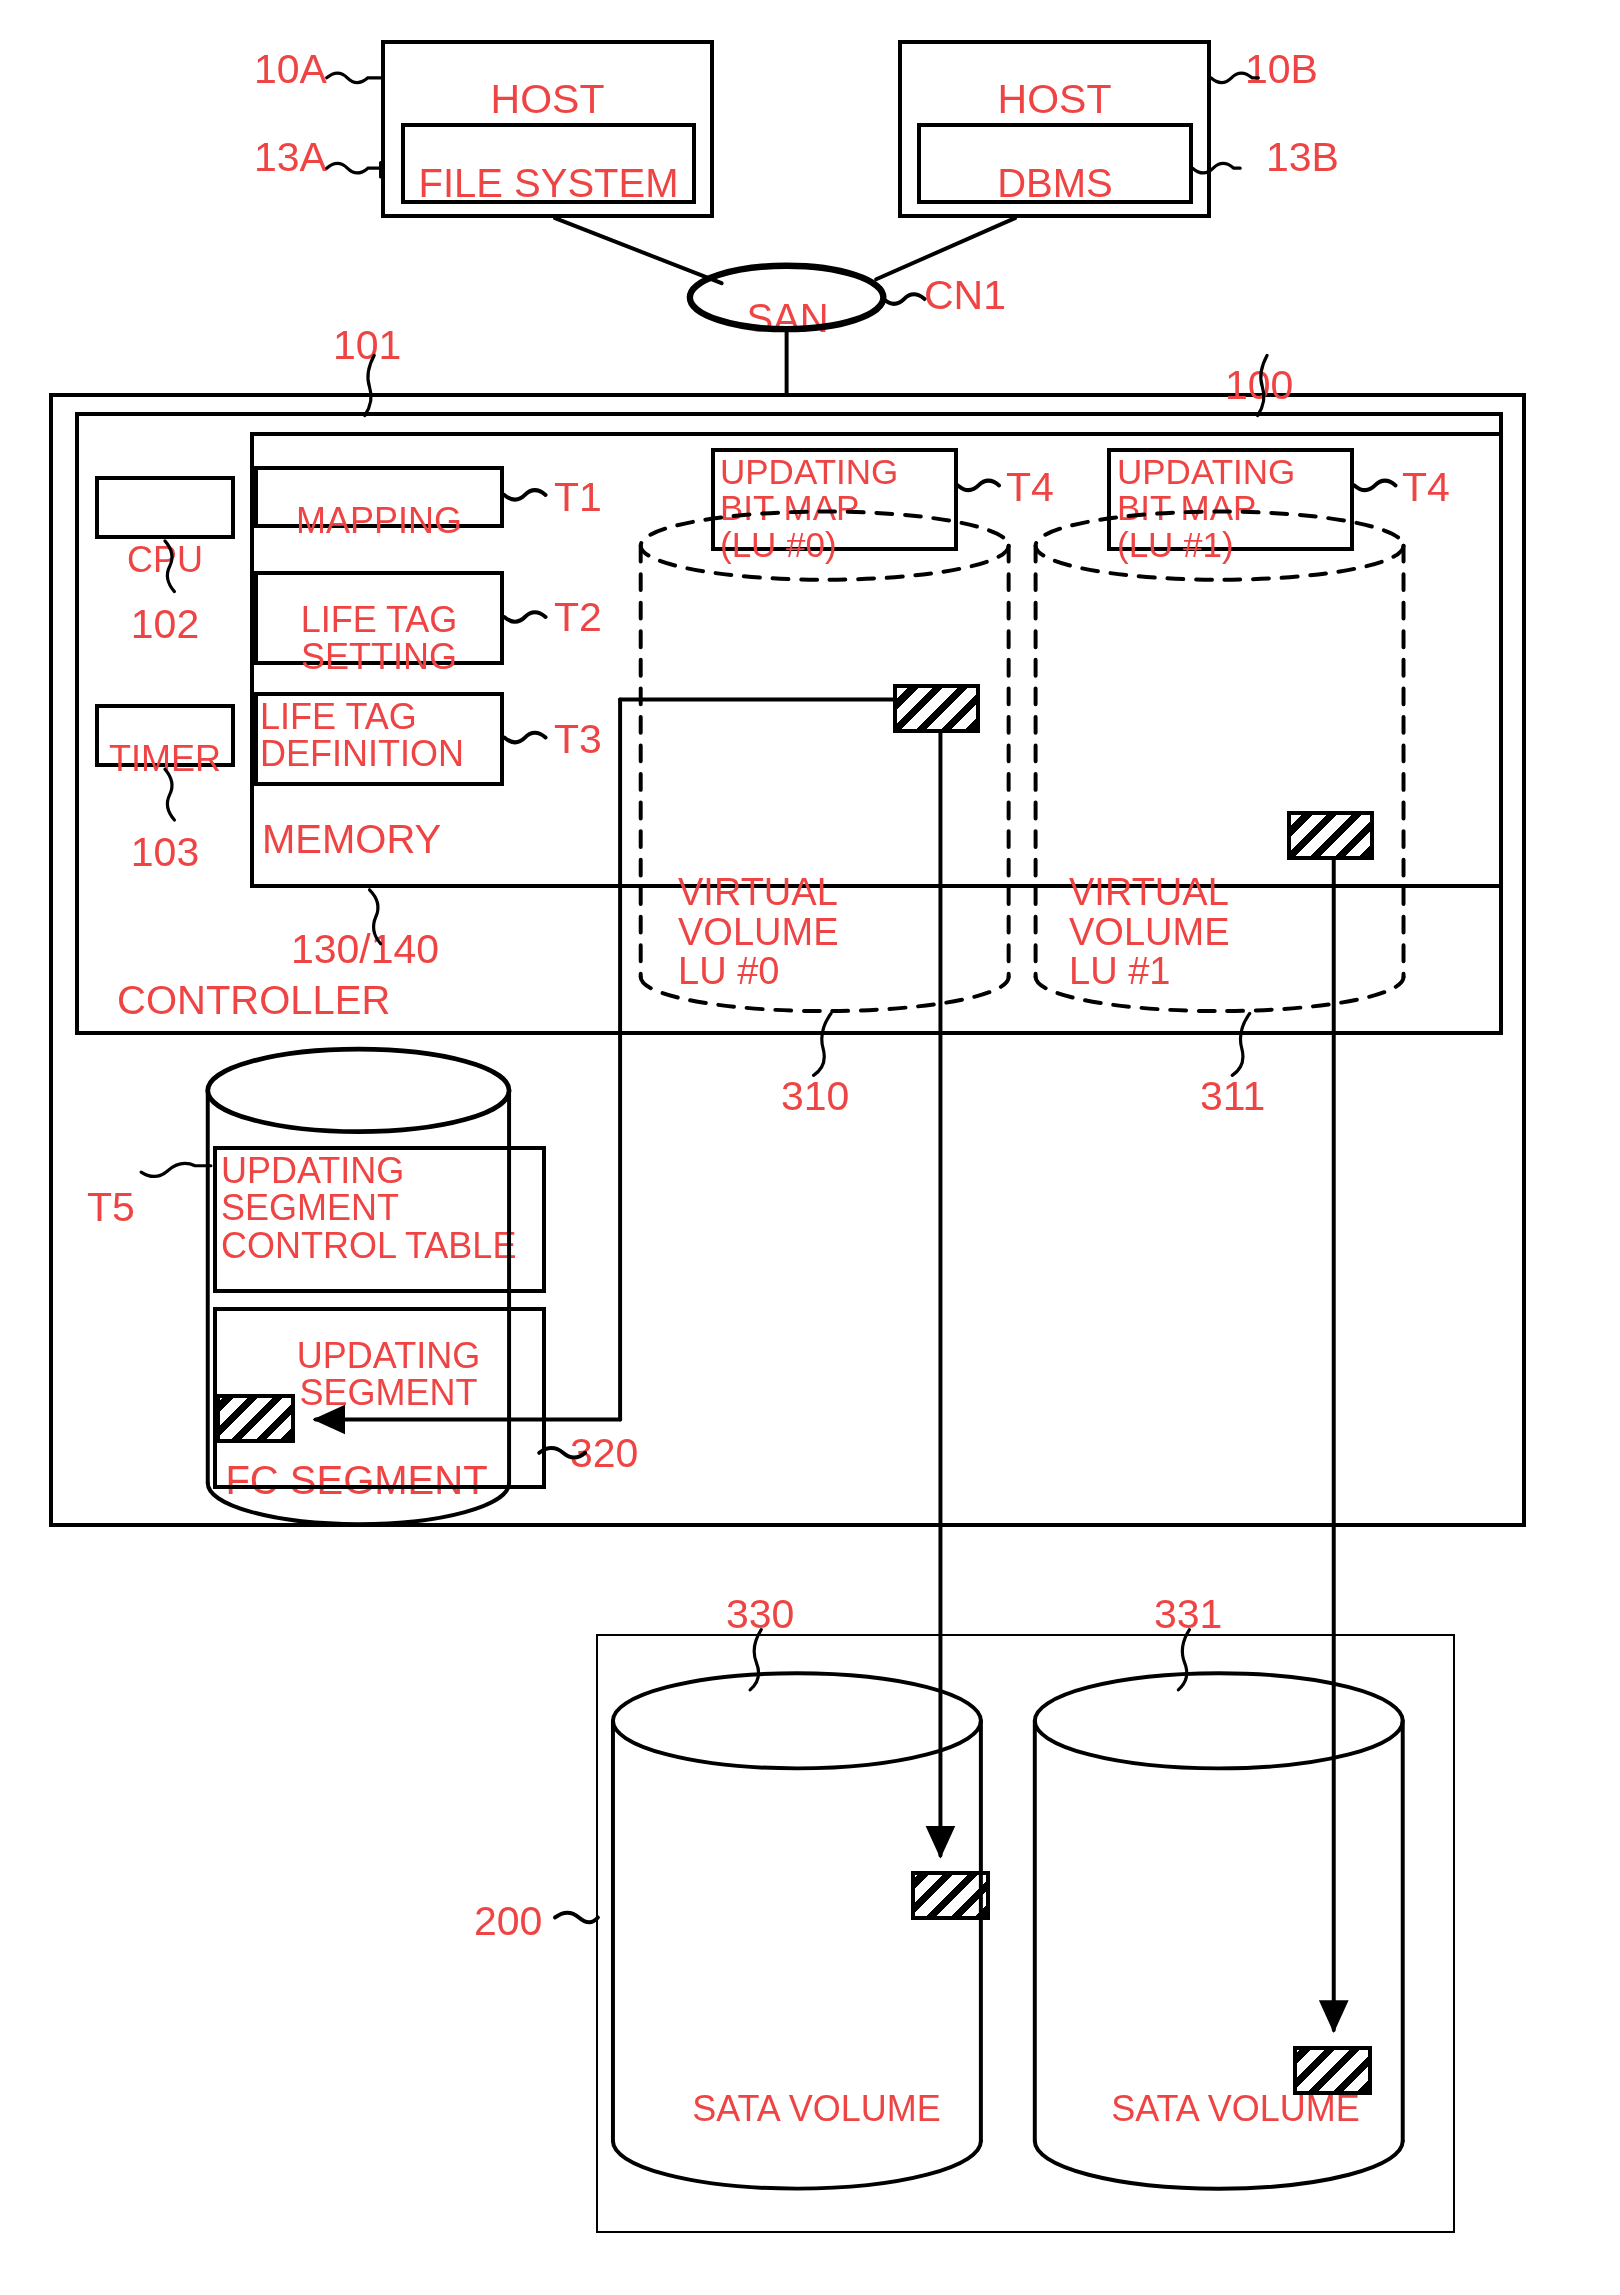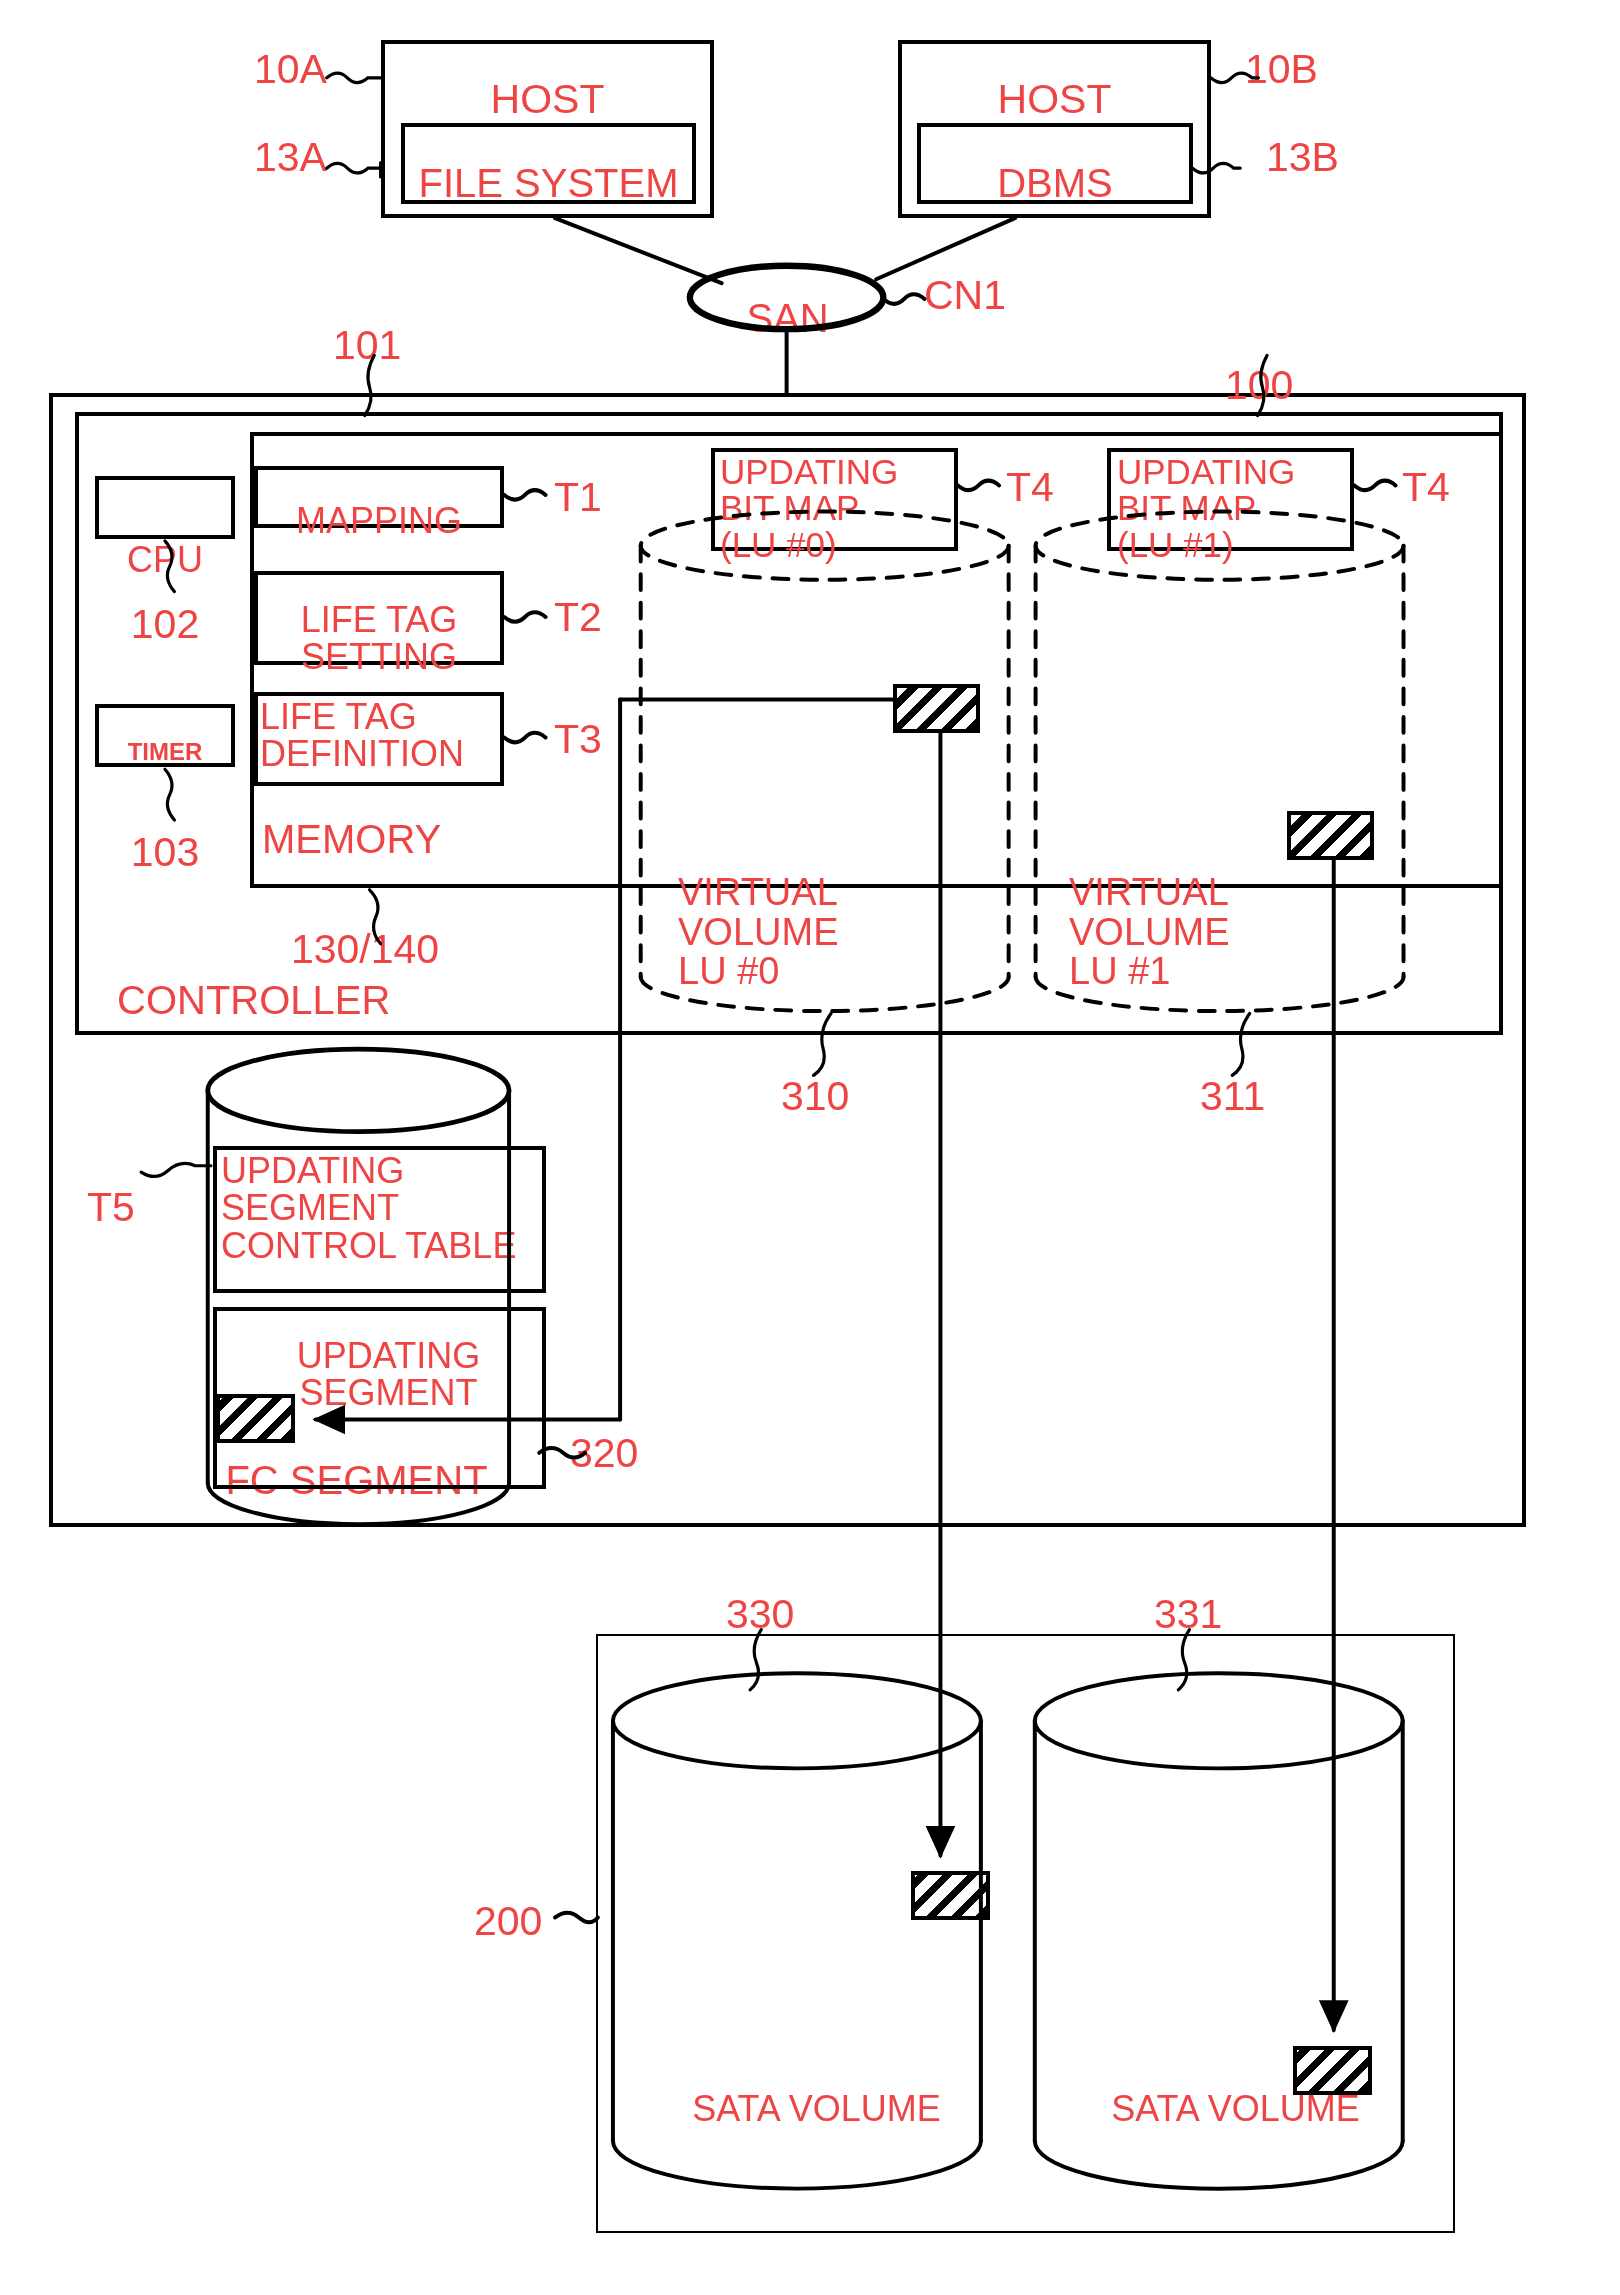--- a/index.html
+++ b/index.html
@@ -81,21 +81,21 @@
 
   <div class="box" style="left:75px; top:412px; width:1428px; height:623px;"></div>
   <div class="txt" style="left:117px; top:980px; font-size:40px;">CONTROLLER</div>
   <div class="txt lbl-ref" style="left:333px; top:324px; font-size:41px;">101</div>
 
   <div class="box" style="left:95px; top:476px; width:140px; height:63px;"></div>
   <div class="txt ctr" style="left:95px; top:517px; width:140px; font-size:36px;">CPU</div>
   <div class="txt ctr lbl-ref" style="left:95px; top:579px; width:140px; font-size:41px;">102</div>
 
   <div class="box" style="left:95px; top:704px; width:140px; height:63px;"></div>
-  <div class="txt ctr" style="left:95px; top:716px; width:140px; font-size:24px;font-weight:bold;">TIMER</div>
+  <div class="txt ctr" style="left:95px; top:716px; width:140px; font-size:36px;">TIMER</div>
   <div class="txt ctr lbl-ref" style="left:95px; top:807px; width:140px; font-size:41px;">103</div>
 
   <div class="box" style="left:250px; top:432px; width:1253px; height:456px;"></div>
   <div class="txt" style="left:262px; top:819px; font-size:40px;">MEMORY</div>
   <div class="txt ctr lbl-ref" style="left:238px; top:904px; width:254px; font-size:41px;">130/140</div>
 
   <div class="box" style="left:254px; top:466px; width:250px; height:62px;"></div>
   <div class="txt ctr" style="left:254px; top:478px; width:250px; font-size:36px;">MAPPING</div>
   <div class="txt lbl-ref" style="left:554px; top:476px; font-size:41px;">T1</div>
 

